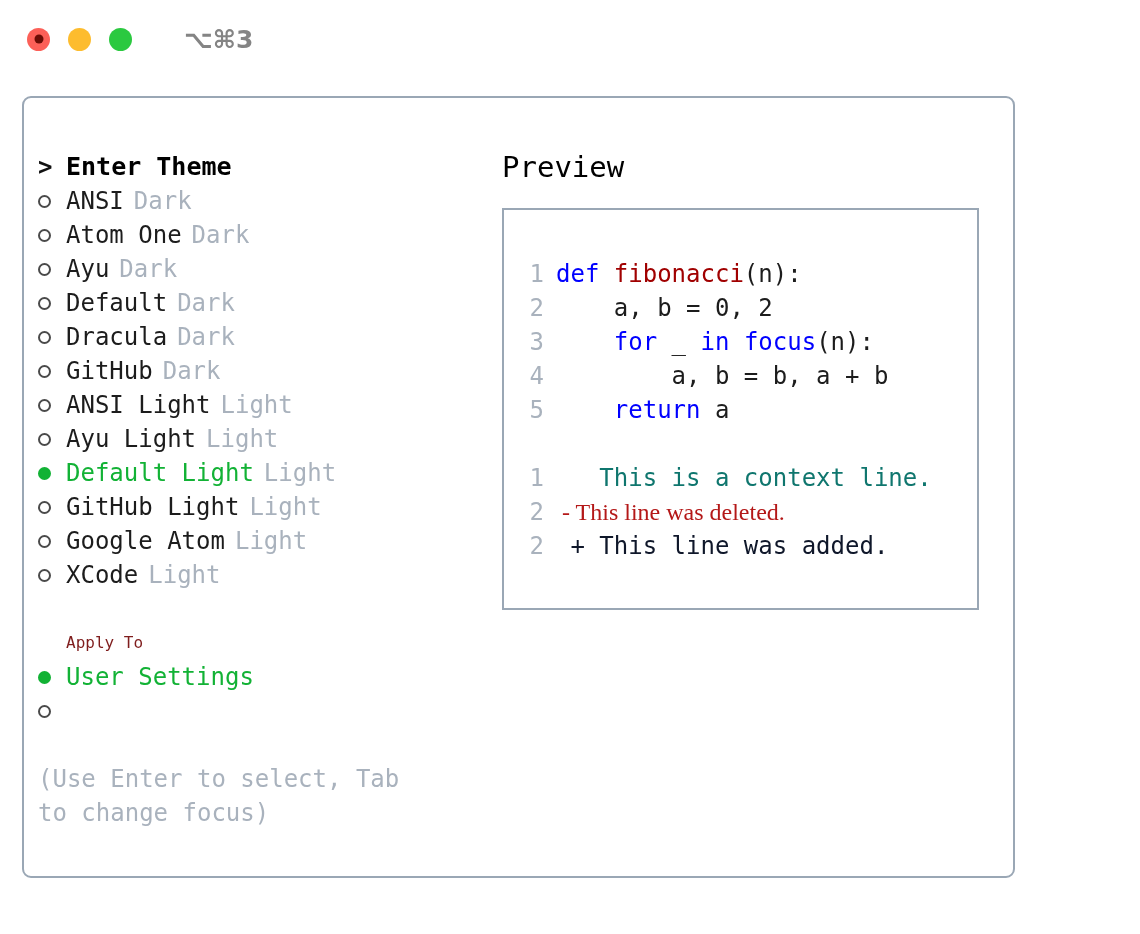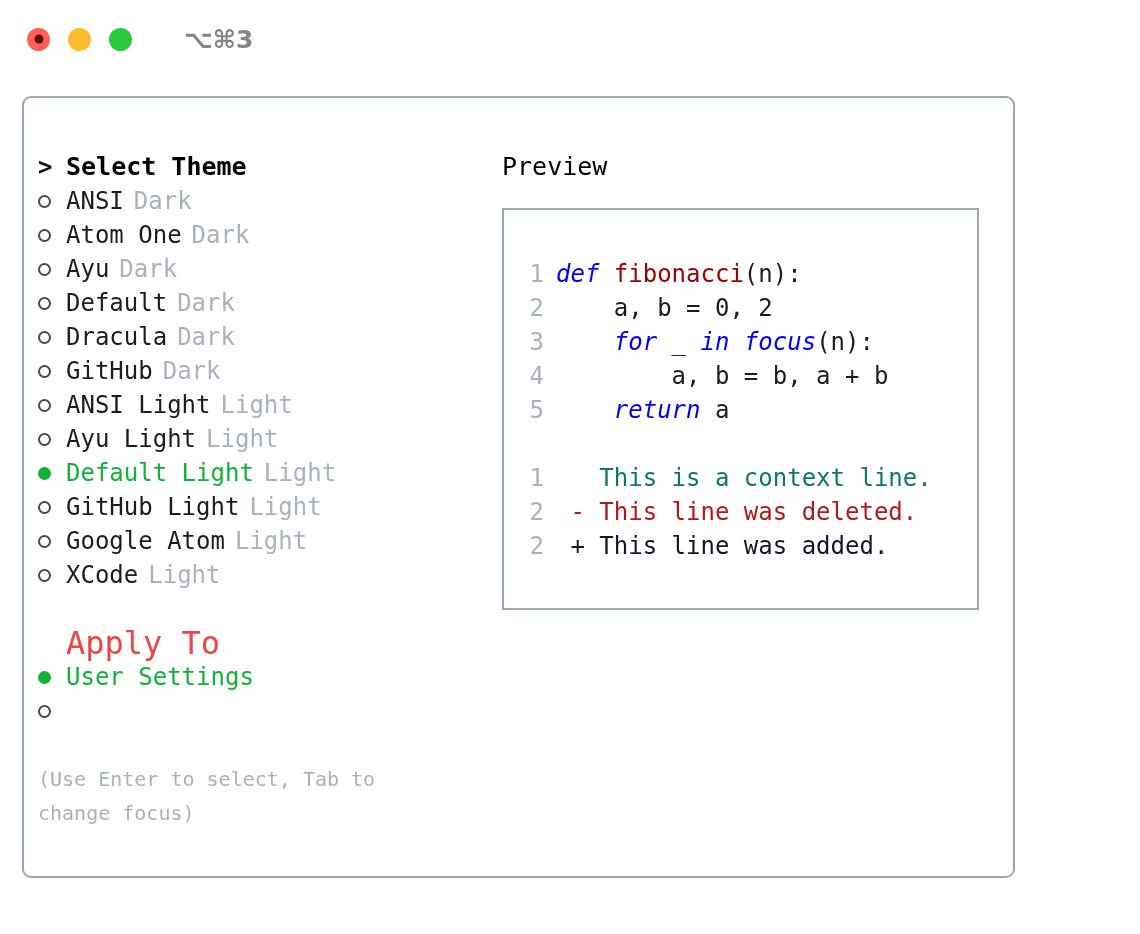--- a/index.html
+++ b/index.html
@@ -143,45 +143,45 @@
     color: #a9b2bd;
     margin-left: 10px;
   }
 
   .section-gap { height: 34px; }
 
   .section-label {
     height: 34px;
     display: flex;
     align-items: center;
-    font-size: 32px;
-    line-height: 34px;
-    color: #ef4444;
+    font-size: 16px;
+    line-height: 34px;
+    color: #7f1d1d;
     padding-left: 28px;
     white-space: pre;
   }
 
   .hint {
     margin-top: 34px;
-    font-size: 20px;
+    font-size: 24px;
     line-height: 34px;
     color: #a9b2bd;
     width: 400px;
     white-space: normal;
   }
 
   
   .right-col {
     position: absolute;
     left: 478px;
     top: 52px;
     width: 500px;
   }
   .preview-title {
-    font-size: 25px;
+    font-size: 29px;
     line-height: 34px;
     color: #000000;
     font-weight: 400;
     white-space: pre;
   }
 
   .preview-box {
     margin-top: 24px;
     width: 477px;
     height: 402px;
@@ -203,25 +203,25 @@
   .ln {
     display: inline-block;
     width: 26px;
     flex: 0 0 26px;
     text-align: right;
     color: #a9b2bd;
     margin-right: 12px;
   }
   .code-text { white-space: pre; }
 
-  .tok-kw   { color: #0000ff; font-style: italic; }
+  .tok-kw   { color: #0000ff; }
   .tok-fn   { color: #a00000; }
   .tok-plain{ color: #1c1c1c; }
   .tok-dim  { color: #0f766e; }
-  .tok-del  { color: #b41818; }
+  .tok-del  { color: #b41818; font-family: Liberation Serif, serif; }
   .tok-add  { color: #0f172a; }
 
   .blank-line { height: 34px; }
 </style>
 </head>
 <body>
 
 <div class="app-window">
 
   <div class="titlebar">
@@ -233,21 +233,21 @@
     <div class="window-title">⌥⌘3</div>
   </div>
 
   <div class="panel">
     <div class="panel-inner">
 
       <div class="left-col">
 
         <div class="row">
           <span class="marker marker-caret">&gt;</span>
-          <span class="item-label header">Select Theme</span>
+          <span class="item-label header">Enter Theme</span>
         </div>
 
         <div id="theme-list">
             <div class="row"><span class="marker"><span class="bullet-empty"></span></span><span class="item-label">ANSI</span><span class="item-tag">Dark</span></div>
             <div class="row"><span class="marker"><span class="bullet-empty"></span></span><span class="item-label">Atom One</span><span class="item-tag">Dark</span></div>
             <div class="row"><span class="marker"><span class="bullet-empty"></span></span><span class="item-label">Ayu</span><span class="item-tag">Dark</span></div>
             <div class="row"><span class="marker"><span class="bullet-empty"></span></span><span class="item-label">Default</span><span class="item-tag">Dark</span></div>
             <div class="row"><span class="marker"><span class="bullet-empty"></span></span><span class="item-label">Dracula</span><span class="item-tag">Dark</span></div>
             <div class="row"><span class="marker"><span class="bullet-empty"></span></span><span class="item-label">GitHub</span><span class="item-tag">Dark</span></div>
             <div class="row"><span class="marker"><span class="bullet-empty"></span></span><span class="item-label">ANSI Light</span><span class="item-tag">Light</span></div>

